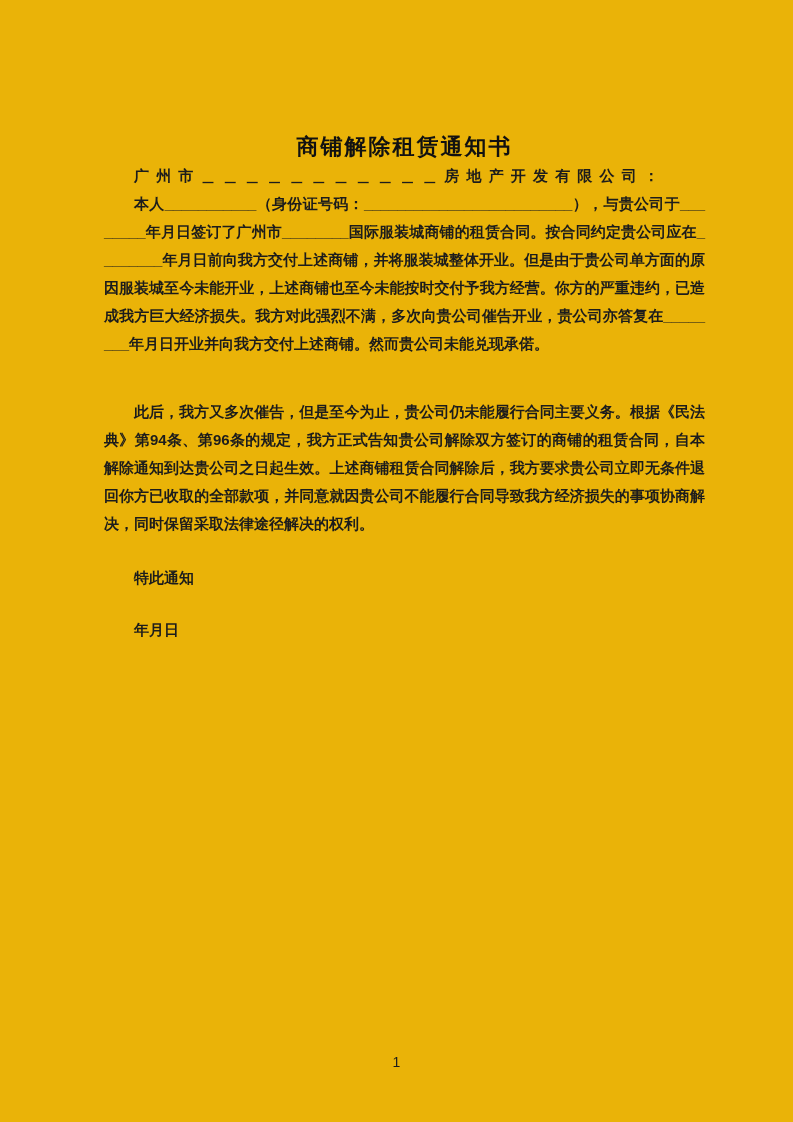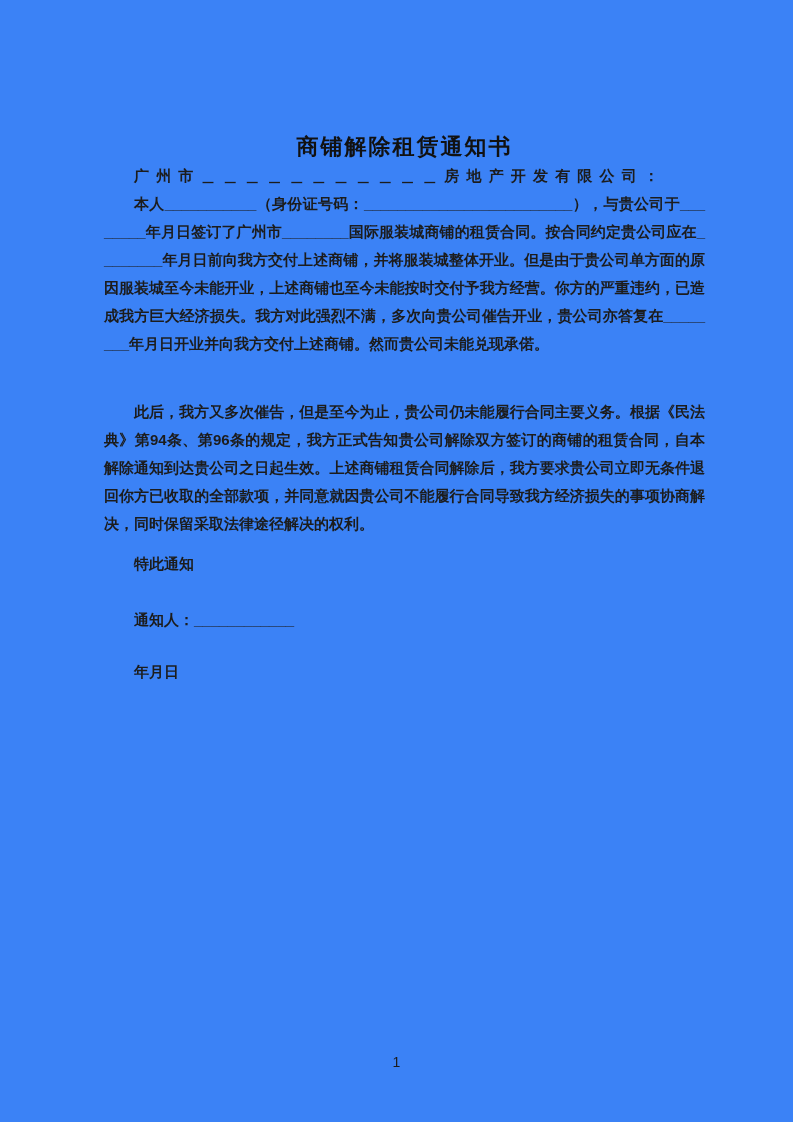--- a/index.html
+++ b/index.html
@@ -8,21 +8,21 @@
   }
   body {
     font-family: "Liberation Sans", "DejaVu Sans", sans-serif;
     color: #1c1c1c;
   }
   .page {
     position: relative;
     width: 793px;
     height: 1122px;
     margin: 0 auto;
-    background: #3b82f6;
+    background: #eab308;
     padding: 0 88px 0 104px;
     overflow: hidden;
   }
   .title {
     margin-top: 132px;
     text-align: center;
     font-size: 22px;
     font-weight: 700;
     letter-spacing: 2px;
     color: #111;
@@ -39,21 +39,21 @@
     font-size: 15px;
     font-weight: 600;
     line-height: 28px;
     text-align: justify;
     text-indent: 2em;
     word-break: break-all;
   }
   .para1 { }
   .para2 { margin-top: 40px; }
   .closing {
-    margin-top: 12px;
+    margin-top: 26px;
     font-size: 15px;
     font-weight: 600;
     line-height: 28px;
     text-indent: 2em;
   }
   .notifier {
     margin-top: 28px;
     font-size: 15px;
     font-weight: 600;
     line-height: 28px;
@@ -85,19 +85,18 @@
   <h1 class="title">商铺解除租赁通知书</h1>
 
   <p class="salutation">广 州 市 ＿ ＿ ＿ ＿ ＿ ＿ ＿ ＿ ＿ ＿ ＿ 房 地 产 开 发 有 限 公 司 ：</p>
 
   <p class="para para1">本人___________（身份证号码：_________________________），与贵公司于________年月日签订了广州市________国际服装城商铺的租赁合同。按合同约定贵公司应在________年月日前向我方交付上述商铺，并将服装城整体开业。但是由于贵公司单方面的原因服装城至今未能开业，上述商铺也至今未能按时交付予我方经营。你方的严重违约，已造成我方巨大经济损失。我方对此强烈不满，多次向贵公司催告开业，贵公司亦答复在________年月日开业并向我方交付上述商铺。然而贵公司未能兑现承偌。</p>
 
   <p class="para para2">此后，我方又多次催告，但是至今为止，贵公司仍未能履行合同主要义务。根据《民法典》第94条、第96条的规定，我方正式告知贵公司解除双方签订的商铺的租赁合同，自本解除通知到达贵公司之日起生效。上述商铺租赁合同解除后，我方要求贵公司立即无条件退回你方已收取的全部款项，并同意就因贵公司不能履行合同导致我方经济损失的事项协商解决，同时保留采取法律途径解决的权利。</p>
 
   <p class="closing">特此通知</p>
 
-  <p class="notifier">通知人：____________</p>
 
   <p class="dateline">年月日</p>
 
   <div class="page-number">1</div>
 
 </div>
 
 </body></html>

